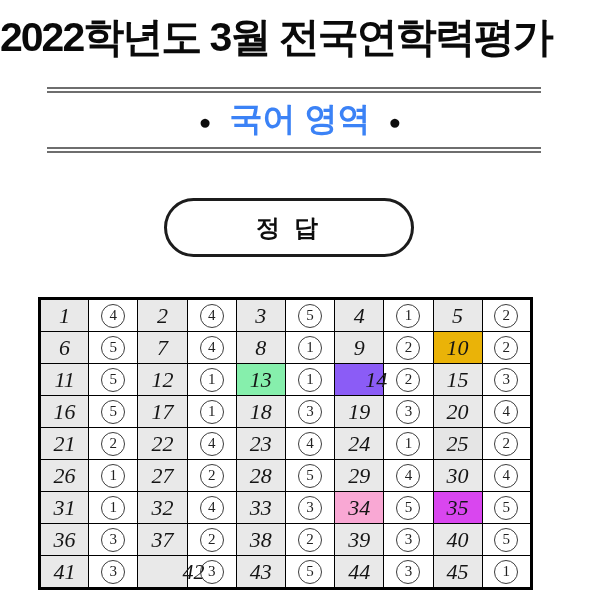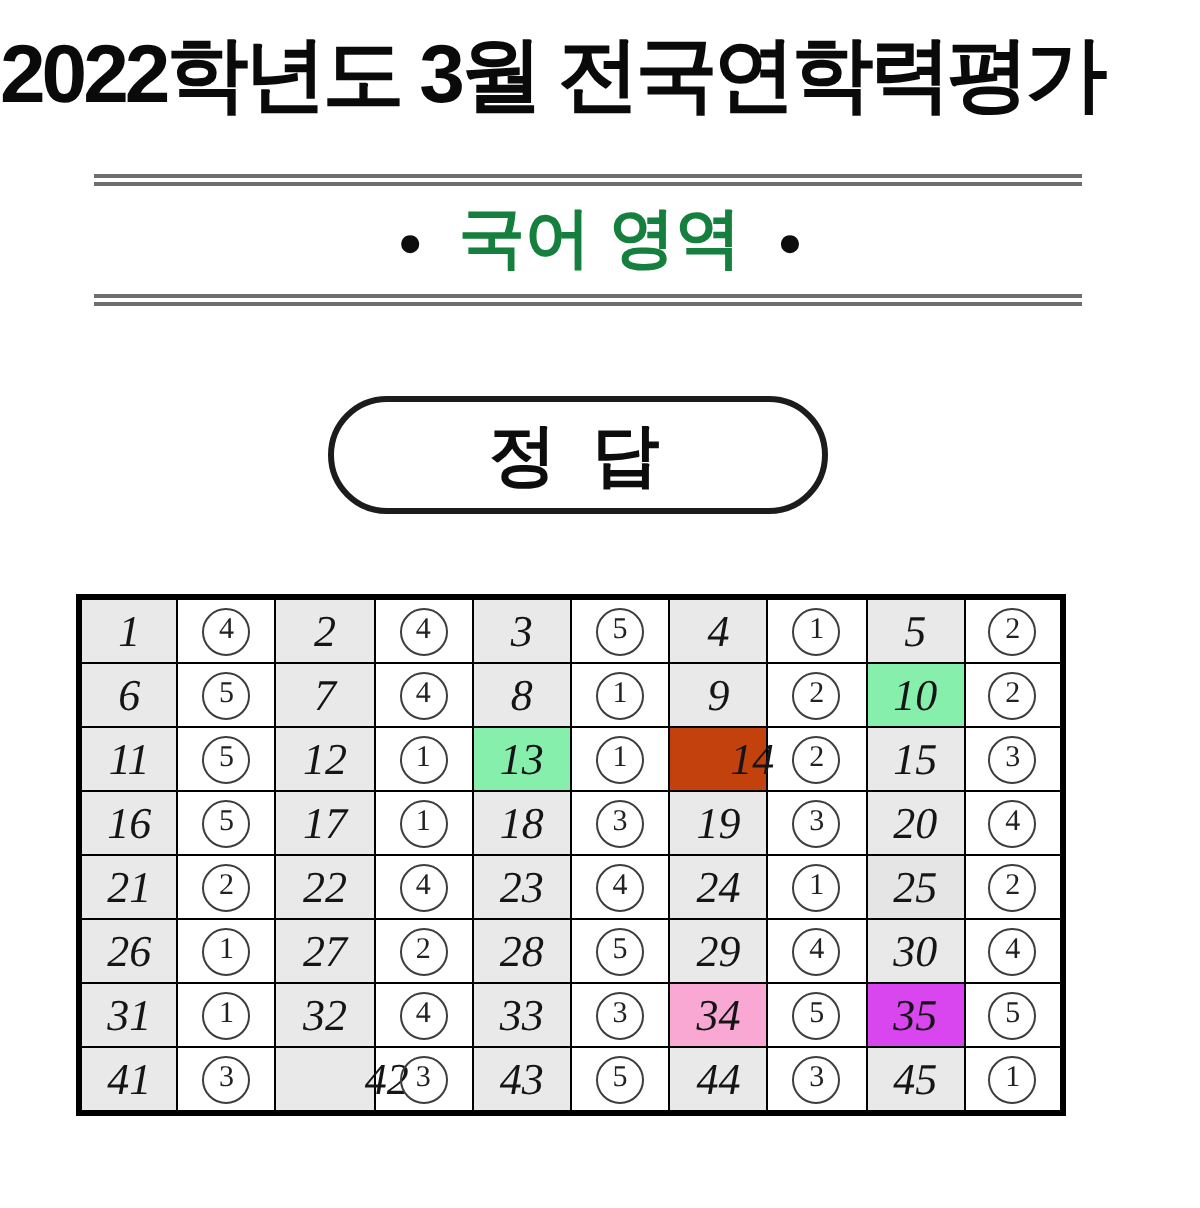--- a/index.html
+++ b/index.html
@@ -46,21 +46,21 @@
     left: 0;
     width: 600px;
     display: flex;
     justify-content: center;
     align-items: center;
     gap: 18px;
   }
   .section-label {
     font-size: 33px;
     font-weight: 700;
-    color: #15803d;
+    color: #3b82f6;
     white-space: nowrap;
   }
   .bullet {
     font-size: 21px;
     line-height: 1;
     color: #0d0d0d;
     transform: translateY(2px);
   }
   .answer-pill {
     position: absolute;
@@ -70,25 +70,26 @@
     height: 59px;
     box-sizing: border-box;
     border: 3px solid #1c1c1c;
     border-radius: 30px;
     display: flex;
     align-items: center;
     justify-content: center;
     background: #ffffff;
   }
   .answer-pill-label {
-    font-size: 34px;
+    font-size: 24px;
     font-weight: 700;
     letter-spacing: 4px;
     color: #0d0d0d;
     white-space: nowrap;
+    font-family: Liberation Serif, serif;
   }
   .answer-table {
     position: absolute;
     top: 297px;
     left: 38px;
     width: 495px;
     border-collapse: collapse;
     table-layout: fixed;
     border: 3px solid #000;
   }
@@ -160,31 +161,31 @@
         </tr>
         <tr>
           <td class="q" style="background: rgb(233, 233, 233);">6</td>
           <td class="a"><span class="circ">5</span></td>
           <td class="q" style="background: rgb(233, 233, 233);">7</td>
           <td class="a"><span class="circ">4</span></td>
           <td class="q" style="background: rgb(233, 233, 233);">8</td>
           <td class="a"><span class="circ">1</span></td>
           <td class="q" style="background: rgb(233, 233, 233);">9</td>
           <td class="a"><span class="circ">2</span></td>
-          <td class="q" style="background: #86efac;">10</td>
+          <td class="q" style="background: #eab308;">10</td>
           <td class="a"><span class="circ">2</span></td>
         </tr>
         <tr>
           <td class="q" style="background: rgb(233, 233, 233); text-align: center;">11</td>
           <td class="a"><span class="circ">5</span></td>
           <td class="q" style="background: rgb(233, 233, 233);">12</td>
           <td class="a"><span class="circ">1</span></td>
           <td class="q" style="background: #86efac;">13</td>
           <td class="a"><span class="circ">1</span></td>
-          <td class="q" style="background: #c2410c; padding-left: 30px;">14</td>
+          <td class="q" style="background: #8b5cf6; padding-left: 30px;">14</td>
           <td class="a"><span class="circ">2</span></td>
           <td class="q" style="background: rgb(233, 233, 233);">15</td>
           <td class="a"><span class="circ">3</span></td>
         </tr>
         <tr>
           <td class="q" style="background: rgb(233, 233, 233);">16</td>
           <td class="a"><span class="circ">5</span></td>
           <td class="q" style="background: rgb(233, 233, 233);">17</td>
           <td class="a"><span class="circ">1</span></td>
           <td class="q" style="background: rgb(233, 233, 233); margin-left: 24px;">18</td>
@@ -221,20 +222,32 @@
         <tr>
           <td class="q" style="background: rgb(233, 233, 233);">31</td>
           <td class="a"><span class="circ">1</span></td>
           <td class="q" style="background: rgb(233, 233, 233);">32</td>
           <td class="a"><span class="circ">4</span></td>
           <td class="q" style="background: rgb(233, 233, 233); margin-top: 36px;">33</td>
           <td class="a"><span class="circ">3</span></td>
           <td class="q" style="background: #f9a8d4; margin-top: 16px;">34</td>
           <td class="a"><span class="circ">5</span></td>
           <td class="q" style="background: #d946ef;">35</td>
+          <td class="a"><span class="circ">5</span></td>
+        </tr>
+        <tr>
+          <td class="q" style="background: rgb(233, 233, 233);">36</td>
+          <td class="a"><span class="circ">3</span></td>
+          <td class="q" style="background: rgb(233, 233, 233);">37</td>
+          <td class="a"><span class="circ">2</span></td>
+          <td class="q" style="background: rgb(233, 233, 233);">38</td>
+          <td class="a"><span class="circ">2</span></td>
+          <td class="q" style="background: rgb(233, 233, 233);">39</td>
+          <td class="a"><span class="circ">3</span></td>
+          <td class="q" style="background: rgb(233, 233, 233);">40</td>
           <td class="a"><span class="circ">5</span></td>
         </tr>
         <tr>
           <td class="q" style="background: rgb(233, 233, 233);">41</td>
           <td class="a"><span class="circ">3</span></td>
           <td class="q" style="background: rgb(233, 233, 233); padding-left: 44px;">42</td>
           <td class="a"><span class="circ">3</span></td>
           <td class="q" style="background: rgb(233, 233, 233);">43</td>
           <td class="a"><span class="circ">5</span></td>
           <td class="q" style="background: rgb(233, 233, 233);">44</td>

